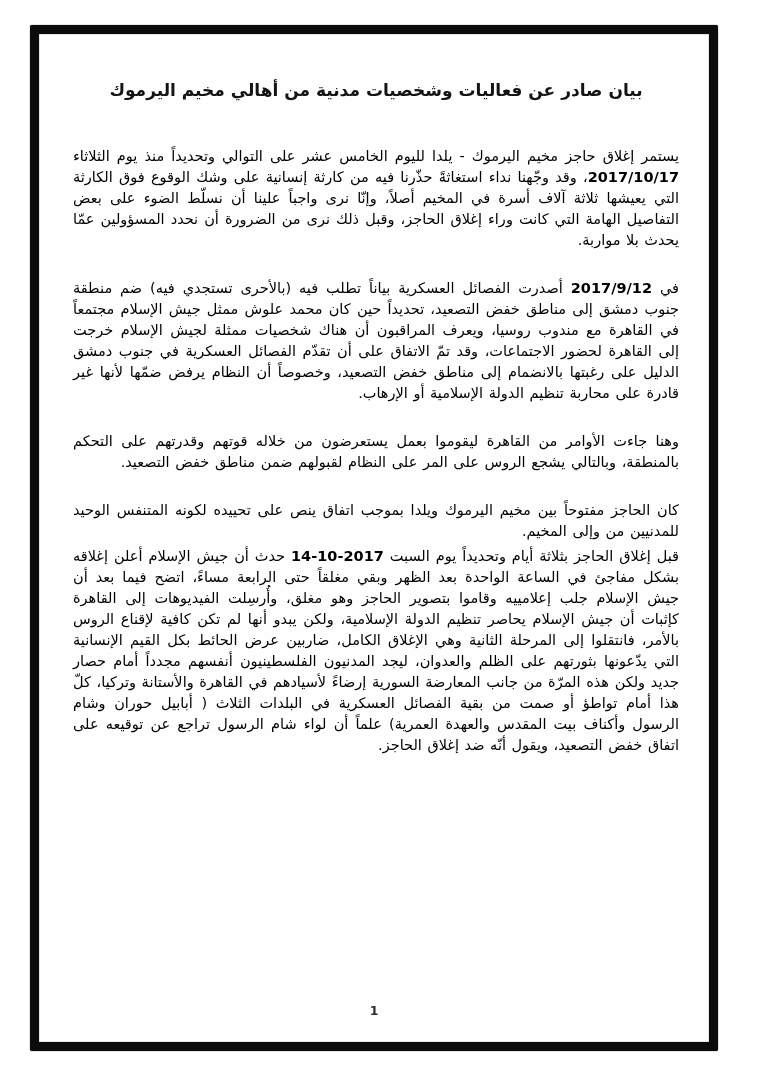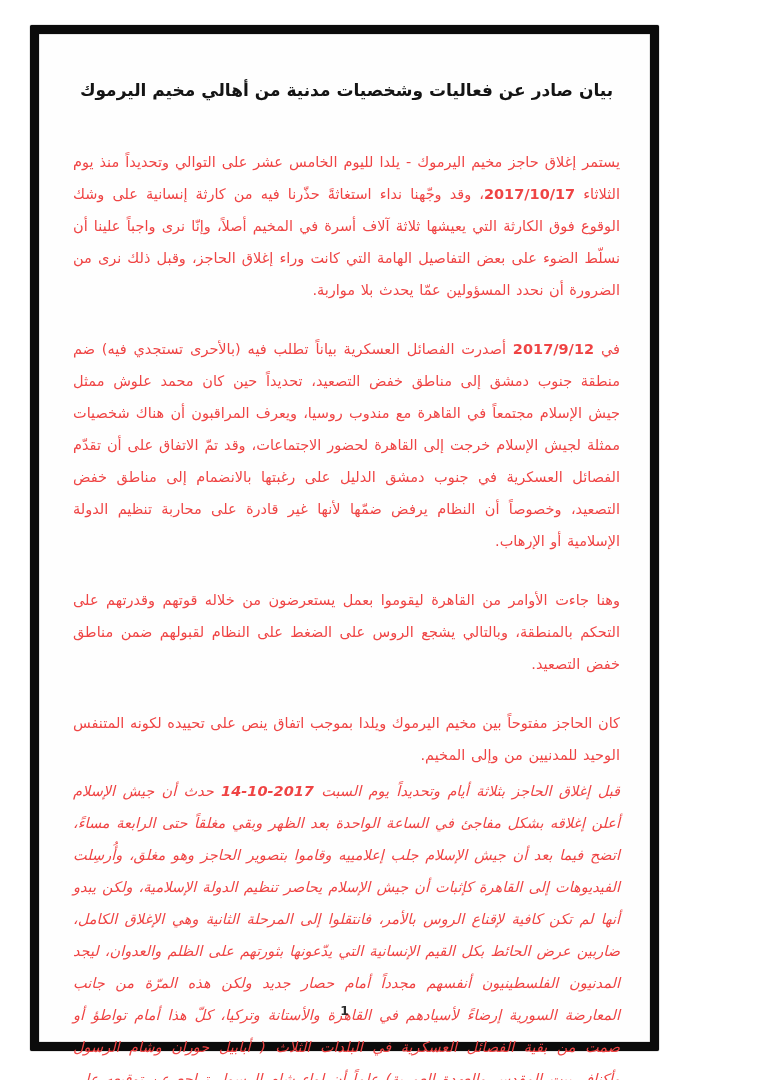--- a/index.html
+++ b/index.html
@@ -11,21 +11,21 @@
     width: 764px;
     height: 1080px;
     position: relative;
     font-family: "DejaVu Sans", sans-serif;
     overflow: hidden;
   }
   .page-frame {
     position: absolute;
     left: 30px;
     top: 25px;
-    width: 629px;
+    width: 688px;
     height: 1026px;
     box-sizing: border-box;
     border: 9px solid #0b0b0b;
     border-radius: 2px;
     box-shadow: 0 0 1px #000, inset 0 0 1px #000;
     background: #fefefe;
   }
   .doc-content {
     position: absolute;
     inset: 0;
@@ -35,29 +35,29 @@
   .doc-title {
     text-align: center;
     font-weight: bold;
     font-size: 17px;
     color: #141414;
     margin: 0 0 46px 0;
     letter-spacing: 0;
   }
   .doc-paragraph {
     font-size: 14.5px;
-    line-height: 32px;
-    color: #ef4444;
+    line-height: 21px;
+    color: #000000;
     text-align: justify;
     text-justify: inter-word;
     margin: 0 0 27px 0;
     word-spacing: 1px;
   }
   .doc-paragraph.no-gap-after { margin-bottom: 4px; }
-  .doc-paragraph.no-gap-before { margin-top: 0; font-style: italic; }
+  .doc-paragraph.no-gap-before { margin-top: 0; }
   .bold-date {
     font-weight: bold;
     font-family: "DejaVu Sans", sans-serif;
     font-size: 14.5px;
   }
   .page-number {
     position: absolute;
     left: 0;
     right: 0;
     bottom: 24px;
@@ -73,21 +73,21 @@
 
 <div class="page-frame">
   <div class="doc-content">
 
     <h1 class="doc-title">بيان صادر عن فعاليات وشخصيات مدنية من أهالي مخيم اليرموك</h1>
 
     <p class="doc-paragraph"><span>يستمر إغلاق حاجز مخيم اليرموك - يلدا لليوم الخامس عشر على التوالي وتحديداً منذ يوم الثلاثاء </span><span class="bold-date">2017/10/17</span><span>، وقد وجّهنا نداء استغاثةً حذّرنا فيه من كارثة إنسانية على وشك الوقوع فوق الكارثة التي يعيشها ثلاثة آلاف أسرة في المخيم أصلاً، وإنّا نرى واجباً علينا أن نسلّط الضوء على بعض التفاصيل الهامة التي كانت وراء إغلاق الحاجز، وقبل ذلك نرى من الضرورة أن نحدد المسؤولين عمّا يحدث بلا مواربة.</span></p>
 
     <p class="doc-paragraph"><span>في </span><span class="bold-date">2017/9/12</span><span> أصدرت الفصائل العسكرية بياناً تطلب فيه (بالأحرى تستجدي فيه) ضم منطقة جنوب دمشق إلى مناطق خفض التصعيد، تحديداً حين كان محمد علوش ممثل جيش الإسلام مجتمعاً في القاهرة مع مندوب روسيا، ويعرف المراقبون أن هناك شخصيات ممثلة لجيش الإسلام خرجت إلى القاهرة لحضور الاجتماعات، وقد تمّ الاتفاق على أن تقدّم الفصائل العسكرية في جنوب دمشق الدليل على رغبتها بالانضمام إلى مناطق خفض التصعيد، وخصوصاً أن النظام يرفض ضمّها لأنها غير قادرة على محاربة تنظيم الدولة الإسلامية أو الإرهاب.</span></p>
 
-    <p class="doc-paragraph"><span>وهنا جاءت الأوامر من القاهرة ليقوموا بعمل يستعرضون من خلاله قوتهم وقدرتهم على التحكم بالمنطقة، وبالتالي يشجع الروس على الضغط على النظام لقبولهم ضمن مناطق خفض التصعيد.</span></p>
+    <p class="doc-paragraph"><span>وهنا جاءت الأوامر من القاهرة ليقوموا بعمل يستعرضون من خلاله قوتهم وقدرتهم على التحكم بالمنطقة، وبالتالي يشجع الروس على المر على النظام لقبولهم ضمن مناطق خفض التصعيد.</span></p>
 
     <p class="doc-paragraph no-gap-after"><span>كان الحاجز مفتوحاً بين مخيم اليرموك ويلدا بموجب اتفاق ينص على تحييده لكونه المتنفس الوحيد للمدنيين من وإلى المخيم.</span></p>
 
     <p class="doc-paragraph no-gap-before"><span>قبل إغلاق الحاجز بثلاثة أيام وتحديداً يوم السبت </span><span class="bold-date">2017-10-14</span><span> حدث أن جيش الإسلام أعلن إغلاقه بشكل مفاجئ في الساعة الواحدة بعد الظهر وبقي مغلقاً حتى الرابعة مساءً، اتضح فيما بعد أن جيش الإسلام جلب إعلامييه وقاموا بتصوير الحاجز وهو مغلق، وأُرسِلت الفيديوهات إلى القاهرة كإثبات أن جيش الإسلام يحاصر تنظيم الدولة الإسلامية، ولكن يبدو أنها لم تكن كافية لإقناع الروس بالأمر، فانتقلوا إلى المرحلة الثانية وهي الإغلاق الكامل، ضاربين عرض الحائط بكل القيم الإنسانية التي يدّعونها بثورتهم على الظلم والعدوان، ليجد المدنيون الفلسطينيون أنفسهم مجدداً أمام حصار جديد ولكن هذه المرّة من جانب المعارضة السورية إرضاءً لأسيادهم في القاهرة والأستانة وتركيا، كلّ هذا أمام تواطؤ أو صمت من بقية الفصائل العسكرية في البلدات الثلاث ( أبابيل حوران وشام الرسول وأكناف بيت المقدس والعهدة العمرية) علماً أن لواء شام الرسول تراجع عن توقيعه على اتفاق خفض التصعيد، ويقول أنّه ضد إغلاق الحاجز.</span></p>
 
     <div class="page-number">1</div>
   </div>
 </div>
 
 </body></html>

